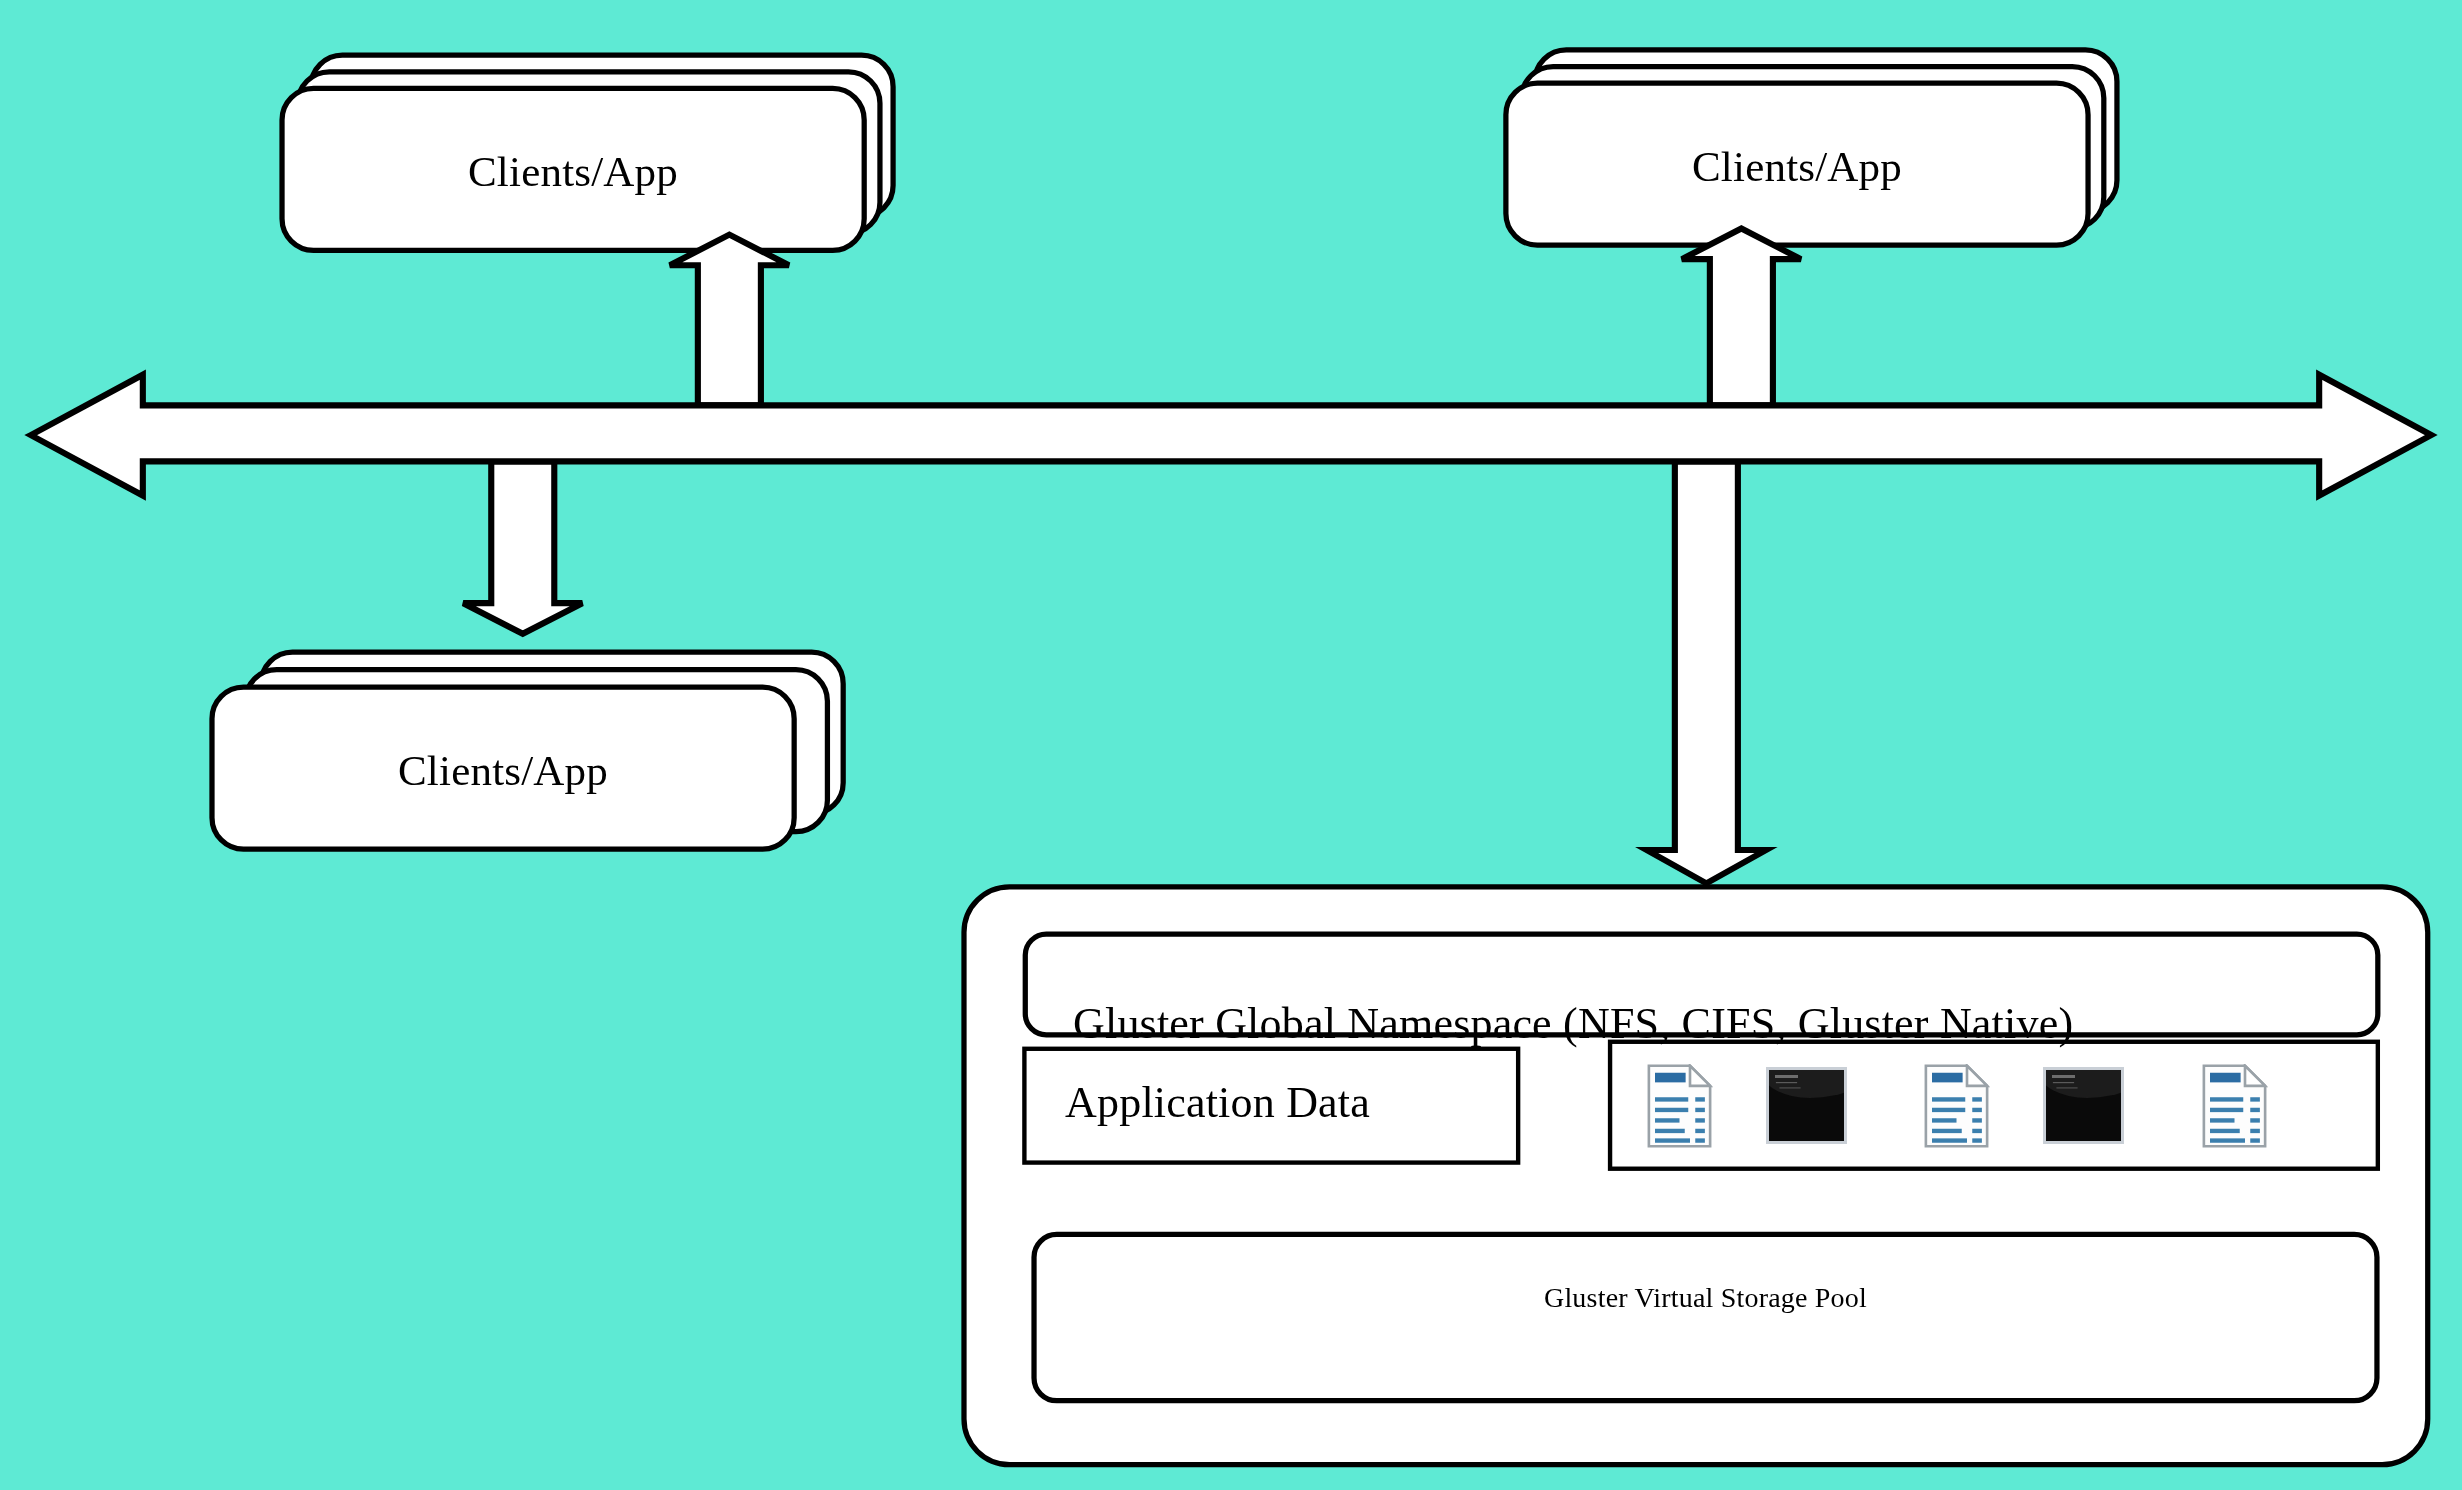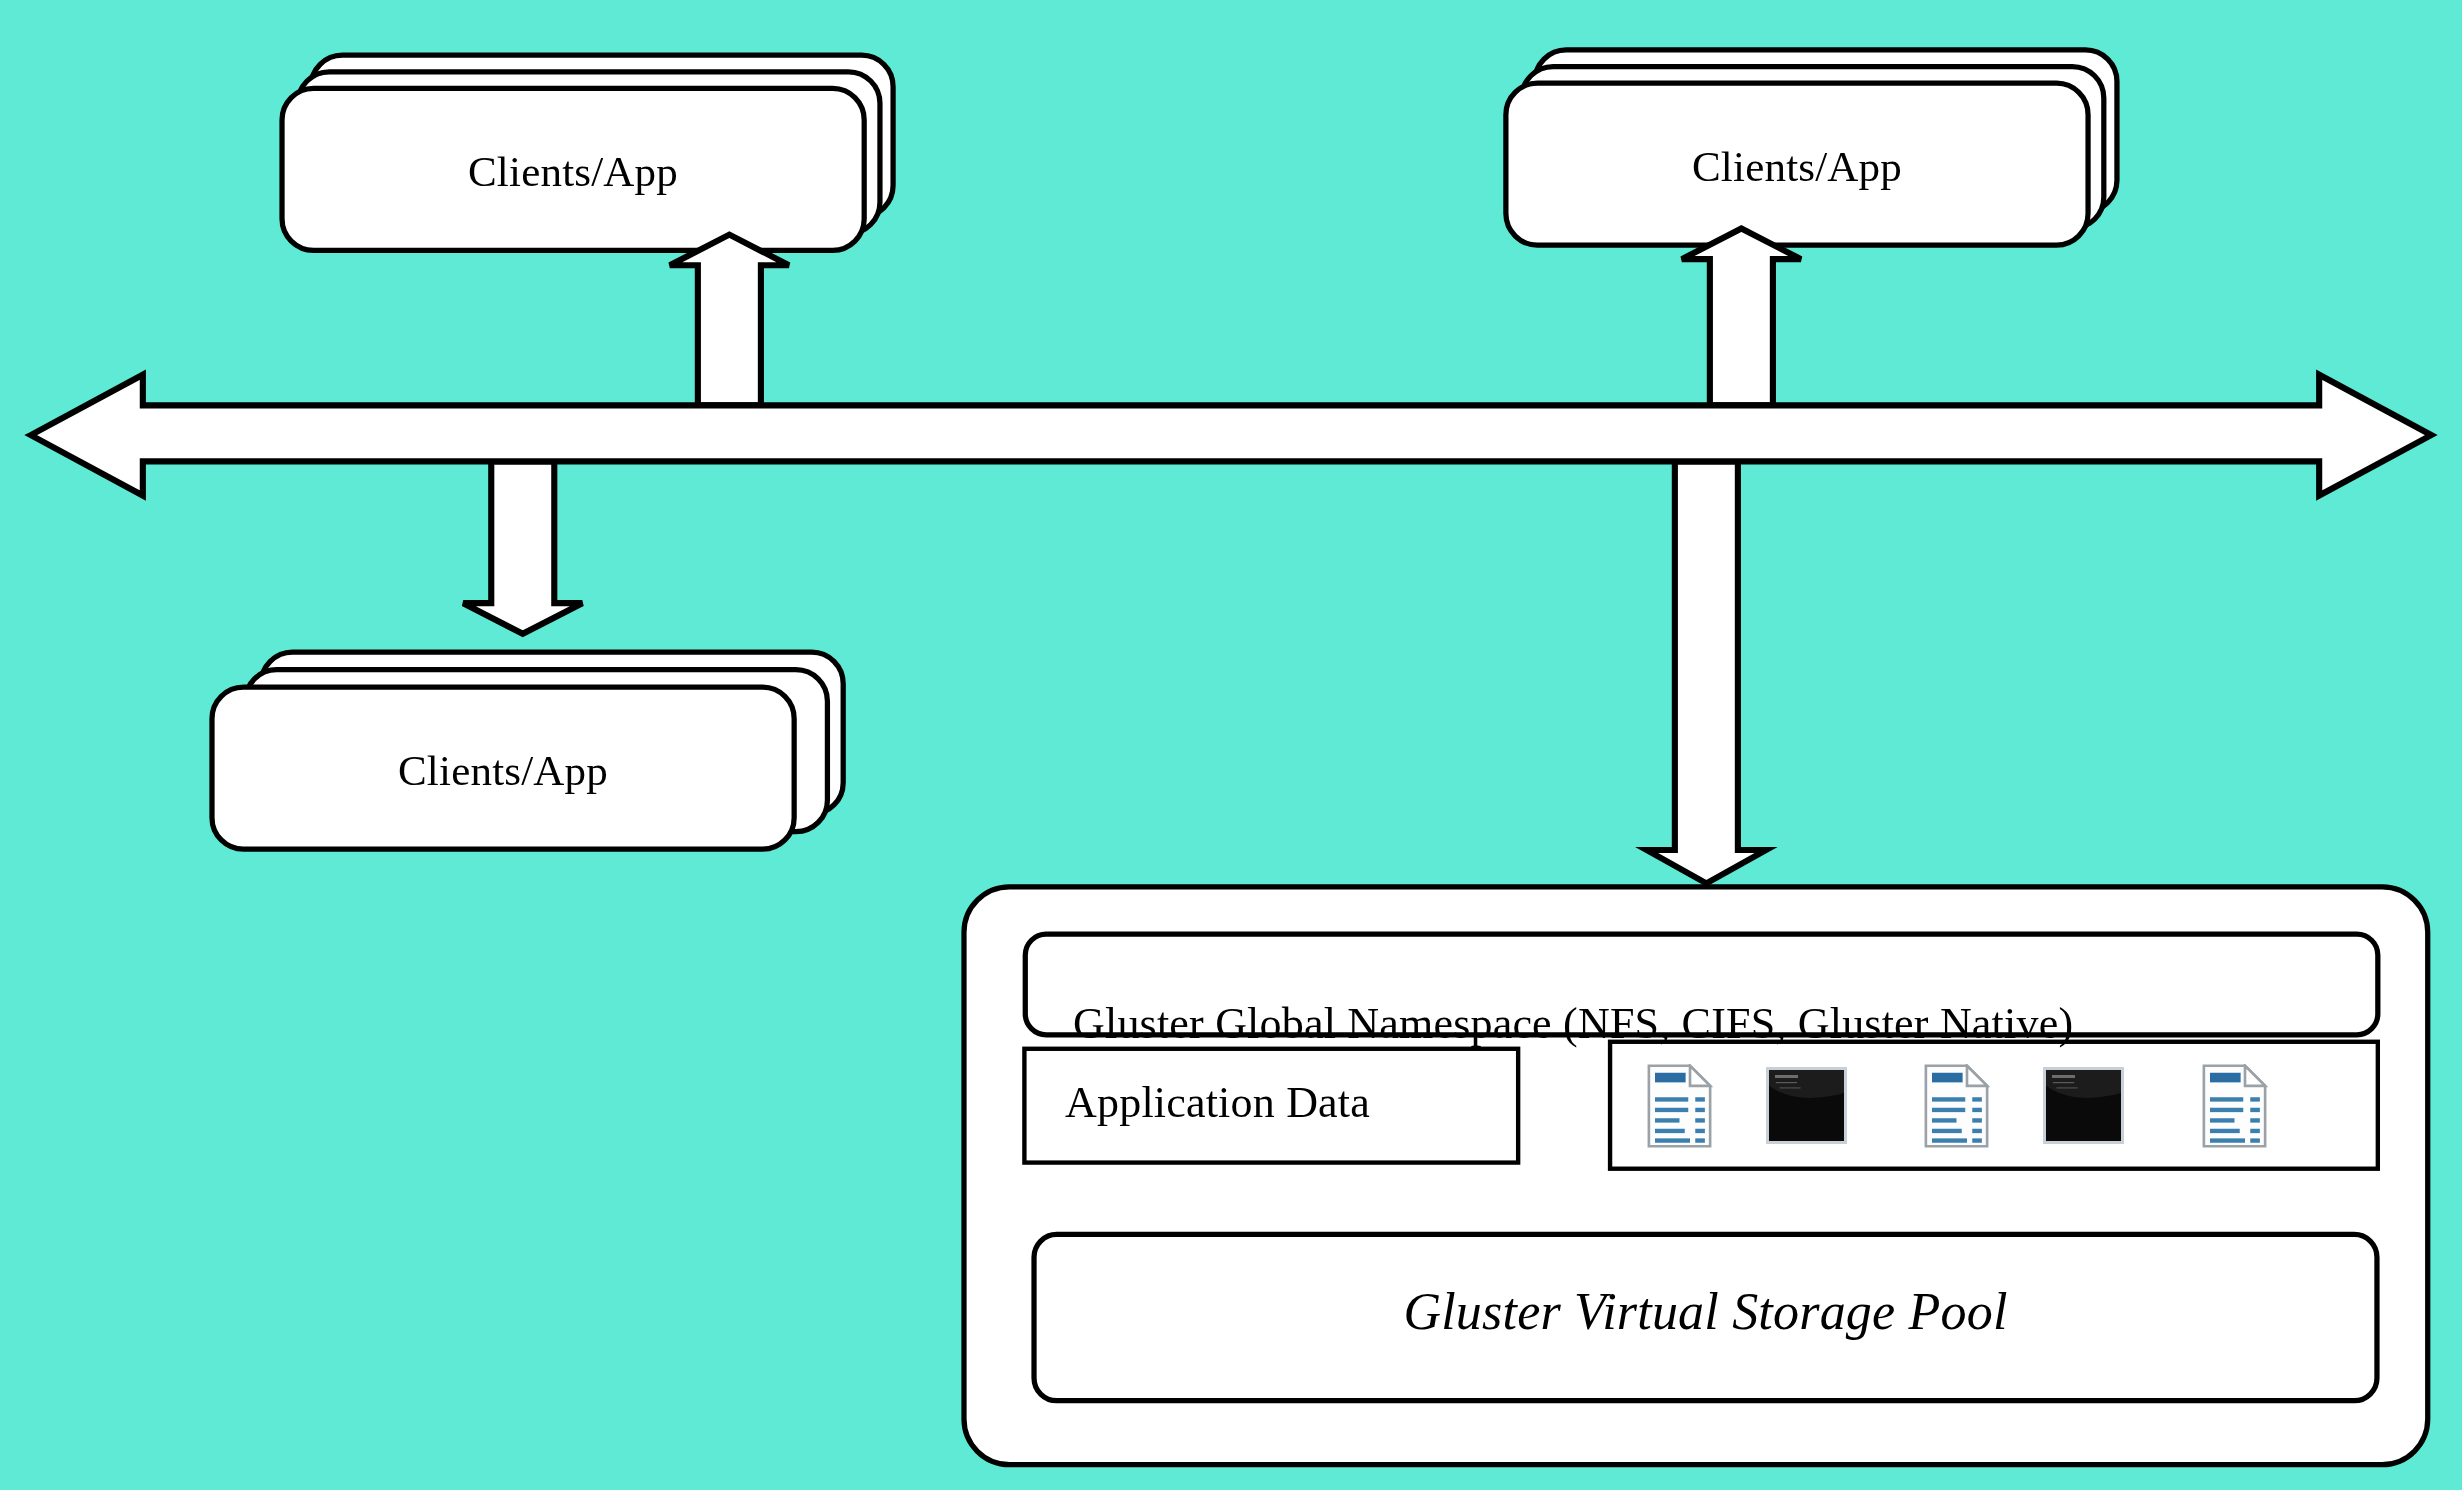--- a/index.html
+++ b/index.html
@@ -56,22 +56,21 @@
     font-size: 43px;
     text-align: center;
   }
   .lbl-namespace {
     font-size: 44px;
   }
   .lbl-appdata {
     font-size: 44px;
   }
   .lbl-pool {
-    font-size: 52px;
-    font-style: italic;
+    font-size: 28px;
   }
   .doc-icon {
     position: absolute;
     width: 67px;
     height: 84px;
   }
   .term-icon {
     position: absolute;
     width: 81px;
     height: 77px;

